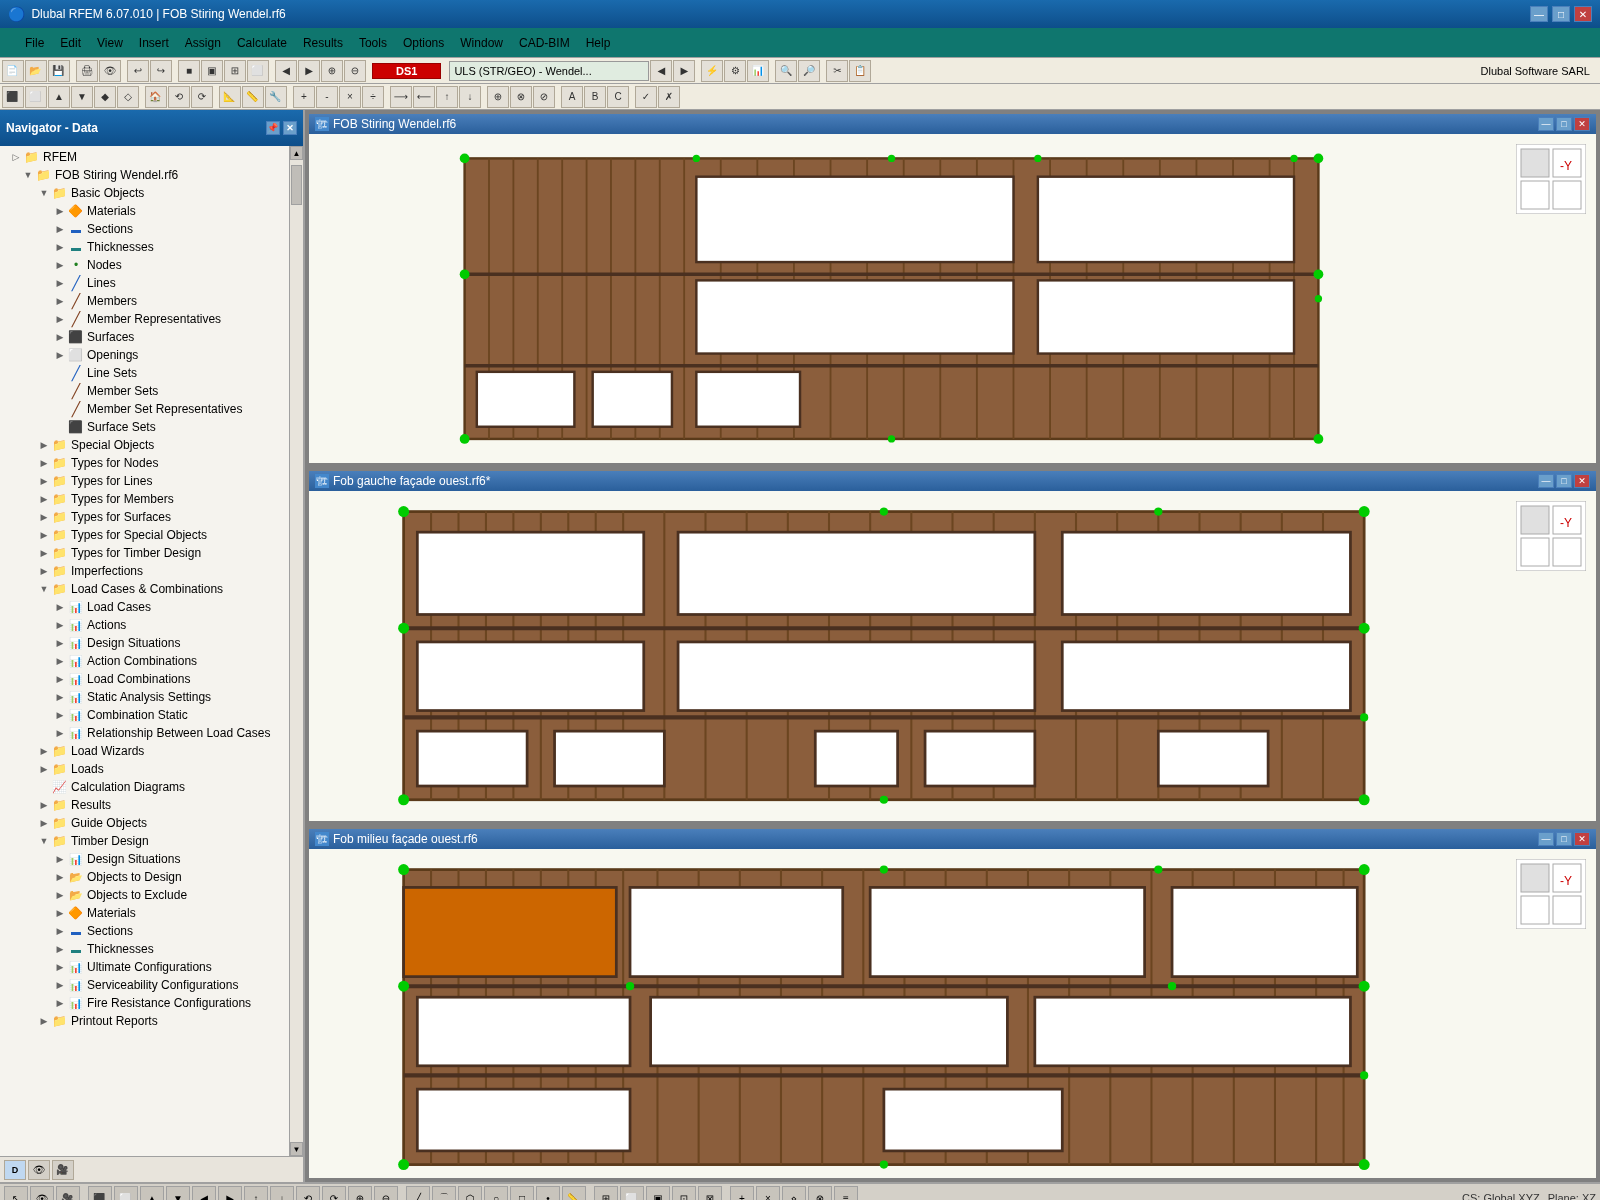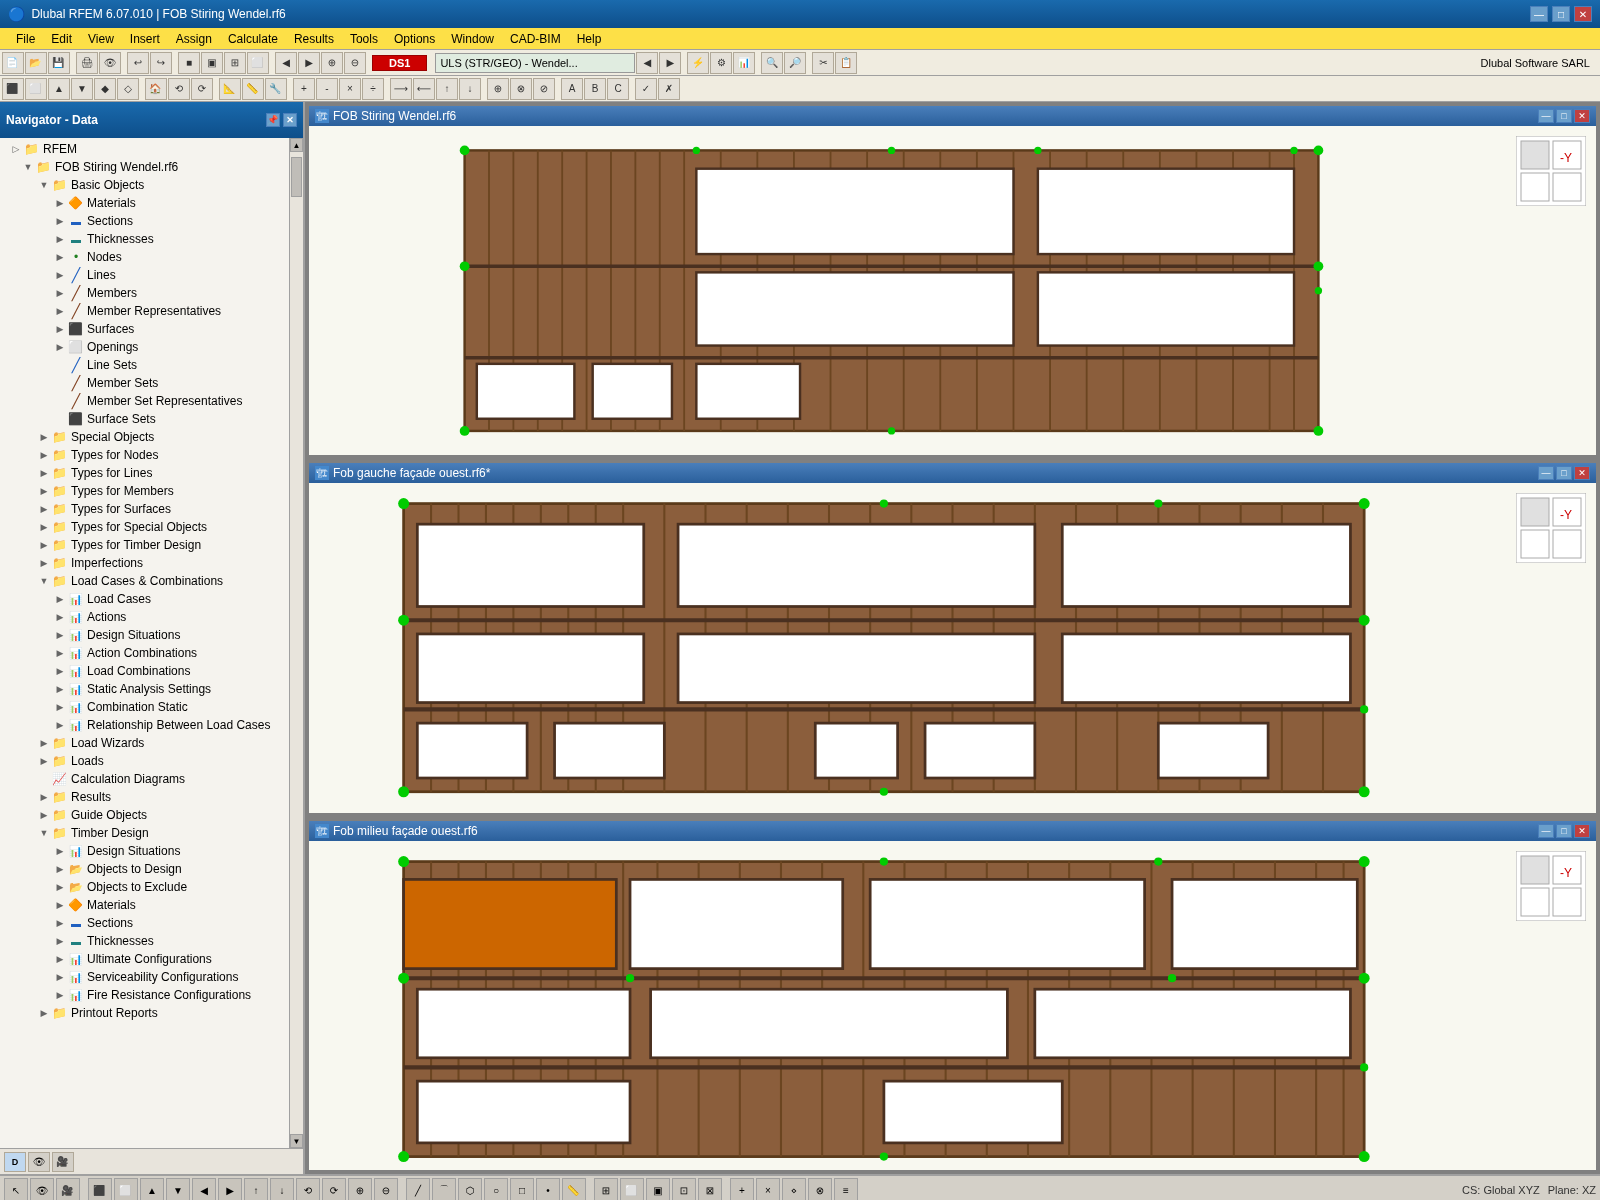--- a/index.html
+++ b/index.html
@@ -22,26 +22,26 @@
       border: 1px solid #4a7fbb;
       color: white;
       font-size: 10px;
       display: flex; align-items: center; justify-content: center;
       cursor: pointer;
     }
     #titlebar .win-btn.close { background: #c04040; }
 
     
     #menubar {
-      background: #fde047;
-      height: 22px;
+      background: #0f766e;
+      height: 30px;
       display: flex;
       align-items: center;
       border-bottom: 1px solid #a0a0a0;
-      padding: 0 8px;
+      padding: 0 17px;
     }
     .menu-item {
       padding: 2px 8px;
       cursor: pointer;
       font-size: 12px;
       color: #000;
     }
 
     
     .toolbar {
@@ -68,21 +68,21 @@
       border: 1px solid #b0a898;
       display: flex; align-items: center; justify-content: center;
       cursor: pointer;
       font-size: 10px;
       color: #333;
     }
     .tb-sep { width: 4px; height: 22px; }
     .tb-ds {
       background: #cc0000;
       color: white;
-      padding: 1px 16px;
+      padding: 1px 23px;
       font-size: 11px;
       font-weight: bold;
       border: 1px solid #990000;
     }
     .tb-dropdown {
       background: #e4e0d8;
       border: 1px solid #b0a898;
       padding: 1px 4px;
       font-size: 11px;
       height: 20px;

